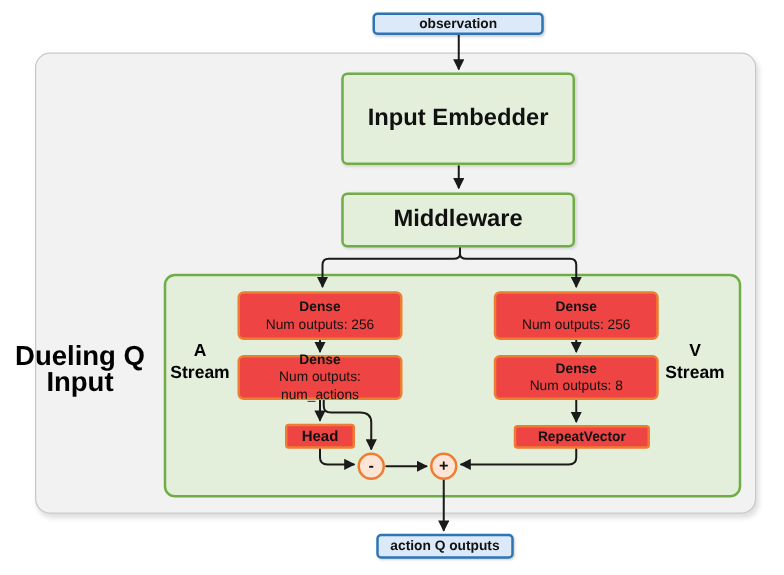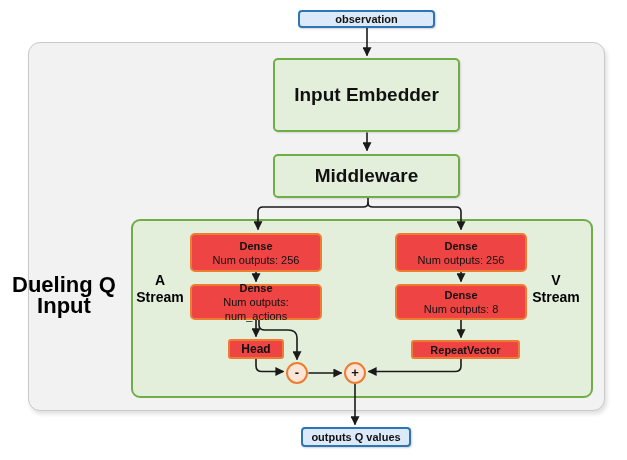--- a/index.html
+++ b/index.html
@@ -91,21 +91,21 @@
       <path d="M461,320 V337" marker-end="url(#arr)"></path>
       <path d="M461,359 V366 Q461,371.5 455,371.5 H369" marker-end="url(#arr)"></path>
       <path d="M355,384 V424" marker-end="url(#arr)"></path>
     </g>
   </svg>
 
   <div class="abs node blue-box obs-box">
     <span>observation</span>
   </div>
   <div class="abs node blue-box action-box">
-    <span>outputs Q values</span>
+    <span>action Q outputs</span>
   </div>
 
   <div class="abs node green-box input-embedder">
     <span>Input Embedder</span>
   </div>
   <div class="abs node green-box middleware">
     <span>Middleware</span>
   </div>
 
   <div class="abs node orange-box dense-a1">

